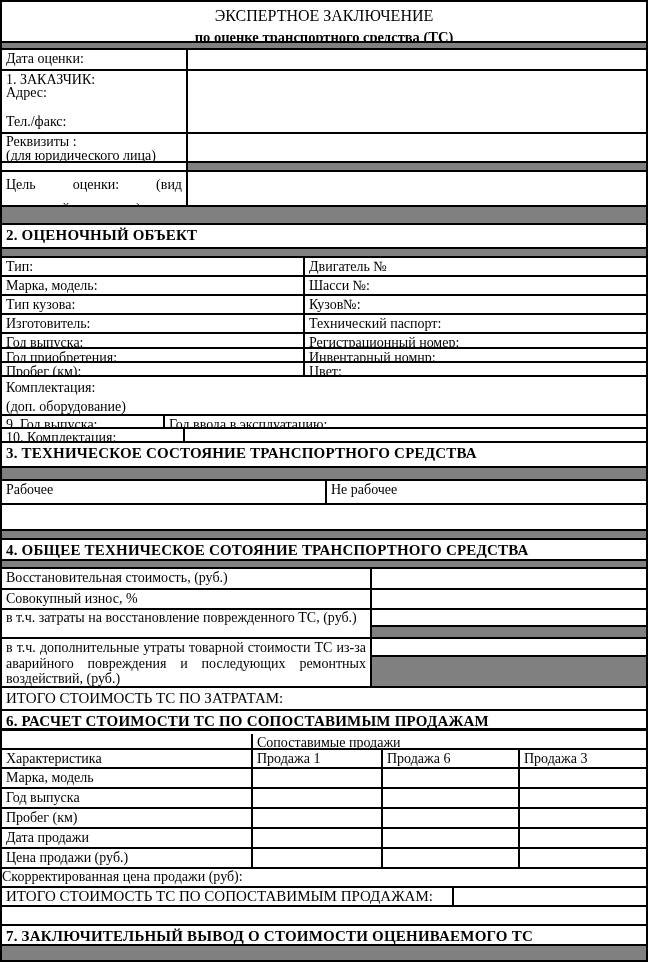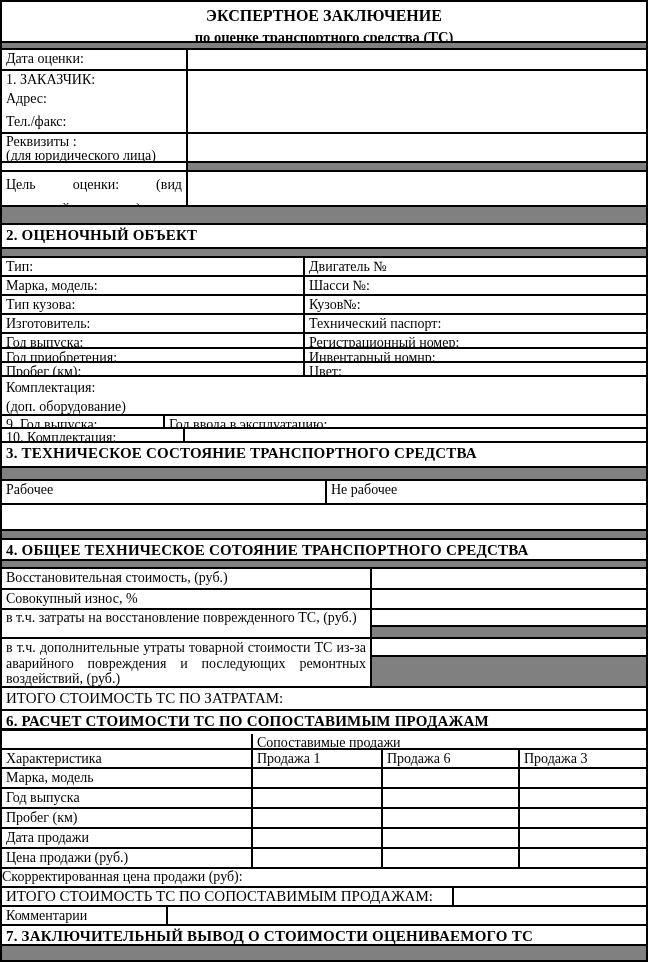--- a/index.html
+++ b/index.html
@@ -23,21 +23,21 @@
   }
   .cv {              
     position:absolute; top:0; bottom:0; right:0; overflow:hidden; padding:1px 4px;
   }
   .gray { background:#808080; }
   .band { position:absolute; left:0; right:0; background:#808080; border-bottom:2px solid #000; }
   .hdr  { font-weight:bold; font-size:15px; padding:2px 4px; letter-spacing:0.2px; }
   .just { text-align:justify; }
   .ctr  { text-align:left; }
   .nb   { border-bottom:none; }
-  .title-line1 { font-weight:bold; font-size:16px; text-align:center; padding-top:5px; }
+  .title-line1 { font-weight:normal; font-size:16px; text-align:center; padding-top:5px; }
   .title-line2 { font-weight:bold; font-size:14.5px; text-align:center; padding-top:4px; }
   .subwhite { position:absolute; left:0; right:0; top:0; background:#fff; border-bottom:2px solid #000; }
   .subgray  { position:absolute; left:0; right:0; bottom:0; background:#808080; }
 </style>
 </head>
 <body>
 
 <div class="page">
  <div class="frame">
 
@@ -48,21 +48,21 @@
   <div class="band" style="top:41px;height:7px"></div>
 
   <div class="row" style="top:48px;height:21px">
     <div class="cl" style="width:186px">Дата оценки:</div>
     <div class="cv" style="left:186px"></div>
   </div>
   <div class="row" style="top:69px;height:21px">
     <div class="cl" style="width:186px">1. ЗАКАЗЧИК:</div>
     <div class="cv" style="left:186px"></div>
   </div>
-  <div class="row" style="top:88px;height:36px">
+  <div class="row" style="top:82px;height:36px">
     <div class="cl" style="width:186px">Адрес:</div>
     <div class="cv" style="left:186px"></div>
   </div>
   <div class="row" style="top:111px;height:21px">
     <div class="cl" style="width:186px">Тел./факс:</div>
     <div class="cv" style="left:186px"></div>
   </div>
   <div class="row" style="top:132px;height:29px">
     <div class="cl" style="width:186px;line-height:13.5px">
       <div>Реквизиты :</div>
@@ -209,21 +209,20 @@
     <div class="cl" style="left:381px;width:137px"></div>
     <div class="cv" style="left:518px"></div>
   </div>
 
   <div class="row" style="top:867px;height:19px">Скорректированная цена продажи (руб):</div>
   <div class="row" style="top:886px;height:19px;font-size:15px">
     <div class="cl" style="width:452px;padding-top:0">ИТОГО СТОИМОСТЬ ТС ПО СОПОСТАВИМЫМ ПРОДАЖАМ:</div>
     <div class="cv" style="left:518px"></div>
   </div>
   <div class="row" style="top:905px;height:19px">
-    <div class="cl" style="width:166px">Комментарии</div>
     <div class="cv" style="left:166px"></div>
   </div>
 
   <div class="row hdr" style="top:924px;height:20px">7. ЗАКЛЮЧИТЕЛЬНЫЙ ВЫВОД О СТОИМОСТИ ОЦЕНИВАЕМОГО ТС</div>
   <div class="band nb" style="top:944px;height:14px"></div>
 
  </div>
 </div>
 
 </body></html>

